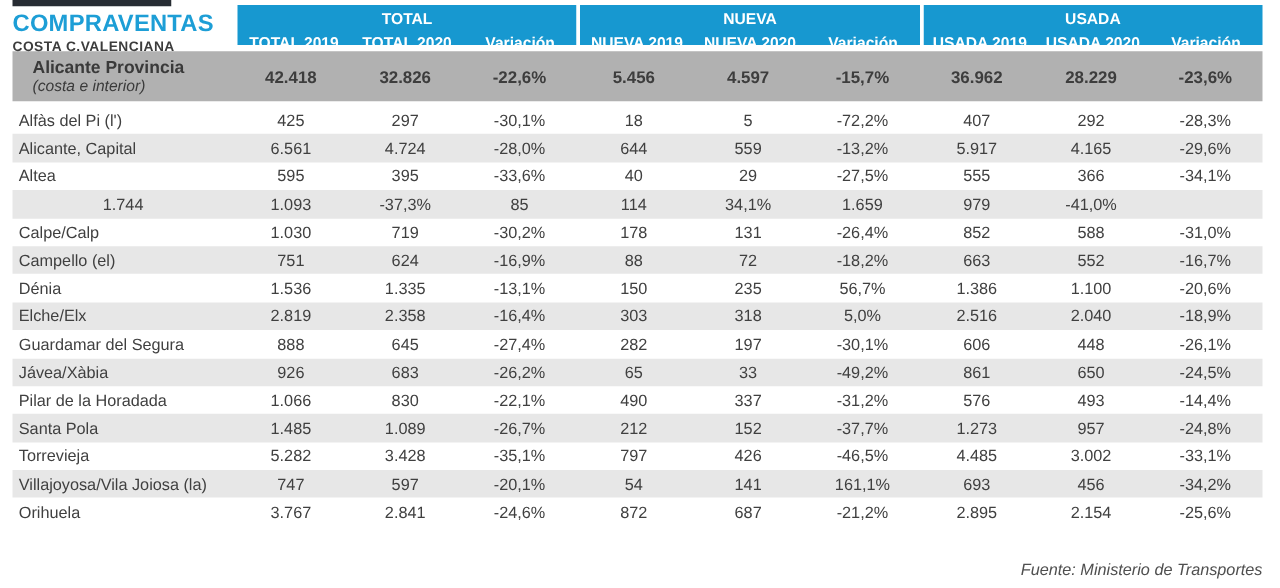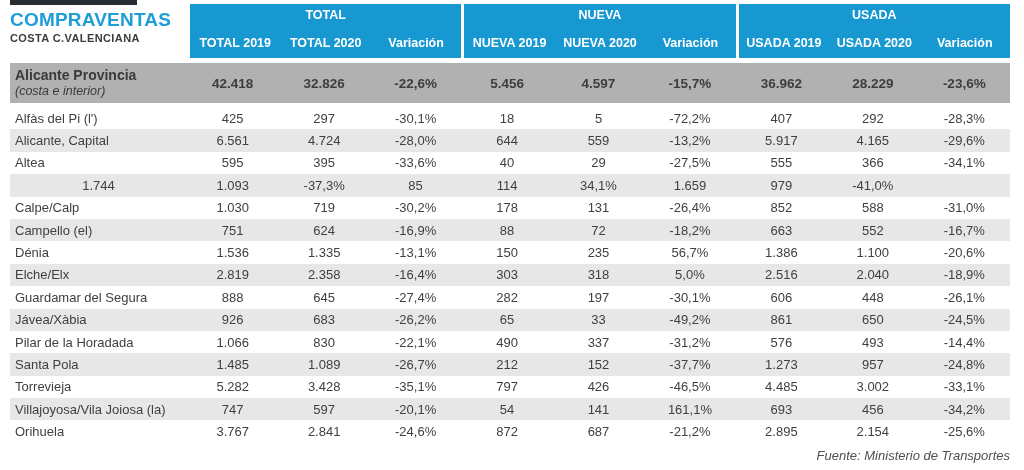--- a/index.html
+++ b/index.html
@@ -25,21 +25,21 @@
   }
   .table-wrap {
     position: absolute;
     left: 10px;
     top: 4px;
     width: 1000px;
   }
   
   .header-row {
     display: flex;
-    height: 54px;
+    height: 32px;
   }
   .title-block {
     width: 177px;
     flex: 0 0 177px;
     padding-top: 6px;
     box-sizing: border-box;
   }
   .main-title {
     font-size: 19px;
     font-weight: bold;
@@ -86,20 +86,21 @@
     align-items: center;
   }
   .summary-row {
     margin-top: 5px;
     height: 40px;
     background: var(--summary-gray, #b1b1b1);
   }
   .summary-label {
     padding-left: 5px;
     line-height: 1.18;
+    margin-left: 11px;
   }
   .summary-name {
     font-size: 14px;
     font-weight: bold;
     color: #3a3a3a;
   }
   .summary-subname {
     font-size: 12.5px;
     font-weight: normal;
     font-style: italic;

